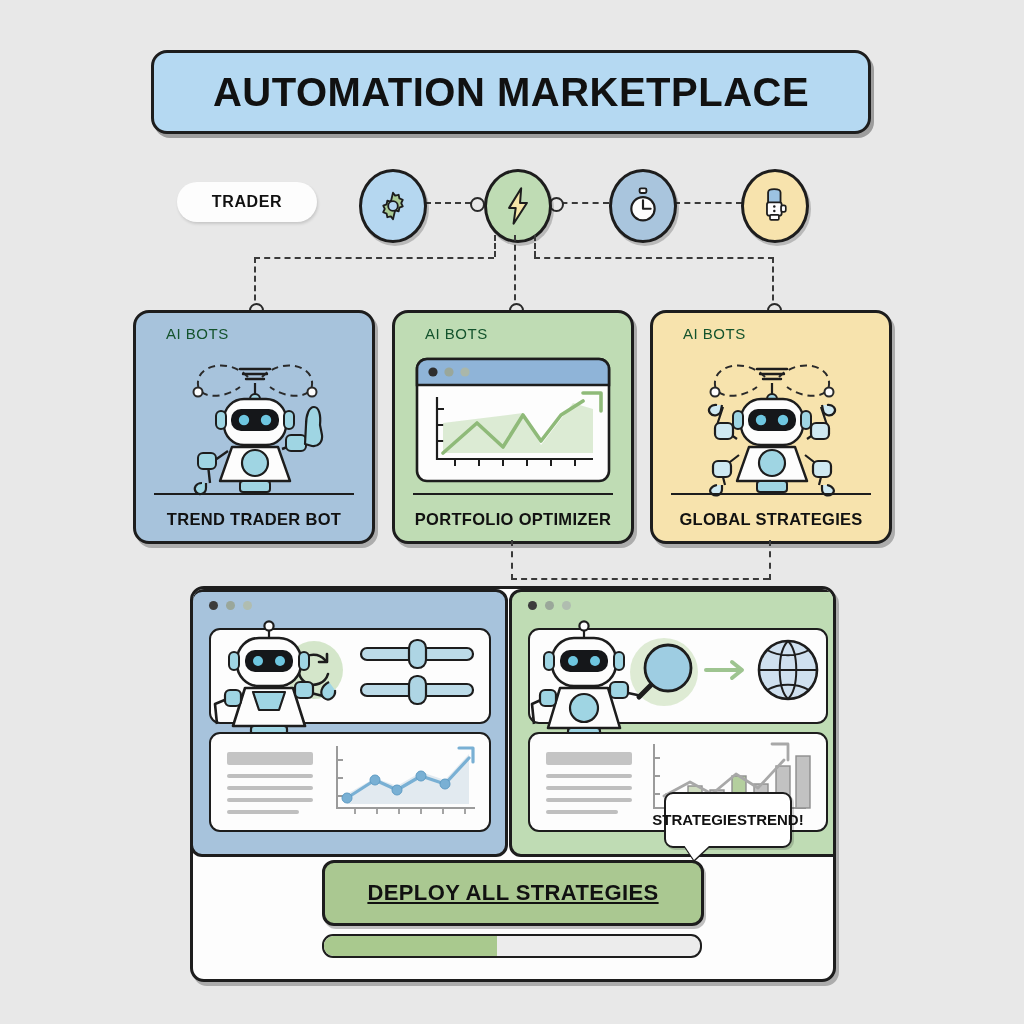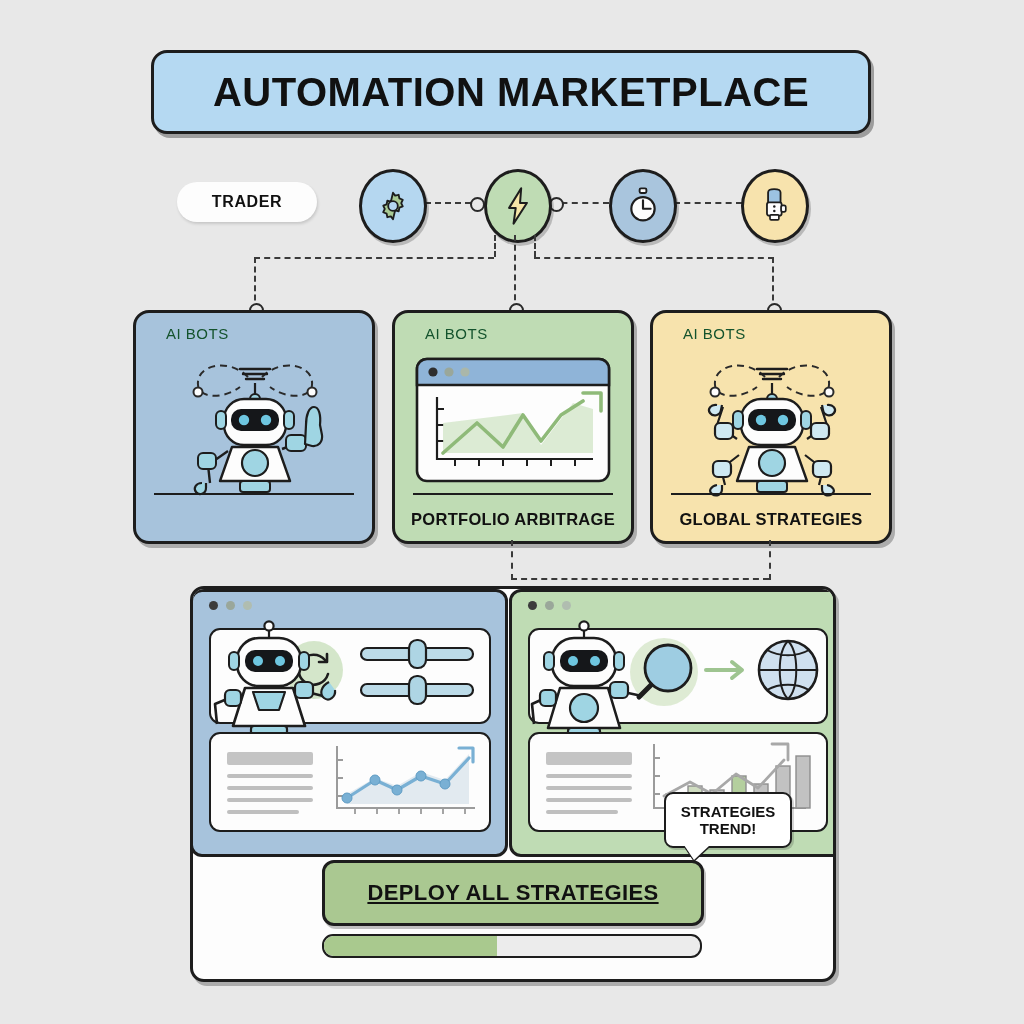--- a/index.html
+++ b/index.html
@@ -92,21 +92,21 @@
   .inner-card{
     position:absolute;background:#fdfdfd;border:2.5px solid #1d1d1d;border-radius:11px;
   }
 
   .tline{position:absolute;background:#bfbfbf;border-radius:2px;}
   .tline.head{background:#c4c4c4;height:13px;}
 
   .bubble{
     position:absolute;left:664px;top:792px;width:124px;height:52px;
     background:#fff;border:2.5px solid #1d1d1d;border-radius:9px;
-    display:flex;flex-direction:column;align-items:center;justify-content:center;
+    display:flex;flex-direction:row;align-items:center;justify-content:center;
     z-index:40;box-shadow:2px 2px 0 rgba(0,0,0,.16);
   }
   .bubble span{font-size:15px;font-weight:bold;color:#111;line-height:1.15;}
   .bubble:after{
     content:"";position:absolute;left:18px;bottom:-14px;
     width:0;height:0;border-left:10px solid transparent;border-right:16px solid transparent;
     border-top:15px solid #fff;filter:drop-shadow(0 2px 0 #1d1d1d);
   }
 
   .deploy-btn{
@@ -210,41 +210,42 @@
         <rect x="104" y="134" width="30" height="11" rx="3" fill="#9fd5e3" stroke="#1d1d1d" stroke-width="2"></rect>
         <path d="M92 104l-20 14 2 18" fill="none" stroke="#1d1d1d" stroke-width="2.4" stroke-linejoin="round"></path>
         <rect x="62" y="106" width="18" height="16" rx="5" fill="#9fd5e3" stroke="#1d1d1d" stroke-width="2"></rect>
         <path d="M66 136c-6 0-9 5-6 9 3 4 10 2 10-4v-5" fill="#9fd5e3" stroke="#1d1d1d" stroke-width="2.2"></path>
         <path d="M146 102l22-8 10-16" fill="none" stroke="#1d1d1d" stroke-width="2.4" stroke-linejoin="round"></path>
         <rect x="150" y="88" width="20" height="16" rx="5" fill="#9fd5e3" stroke="#1d1d1d" stroke-width="2"></rect>
         <path d="M170 78c0-10 3-18 8-18s7 8 6 18l2 10c1 7-4 12-10 11l-7-2z" fill="#9fd5e3" stroke="#1d1d1d" stroke-width="2.2" stroke-linejoin="round"></path>
       </svg>
     </div>
     <div class="card-divider"></div>
+    <div class="card-label">TREND TRADER BOT</div>
   </div>
 
   <div class="card" id="card-1">
     <div class="card-tag">AI BOTS</div>
     <div class="card-art">
       <svg width="236" height="150" viewBox="0 0 236 150">
         <rect x="22" y="12" width="192" height="122" rx="10" fill="#fdfdfd" stroke="#1d1d1d" stroke-width="2.6"></rect>
         <path d="M22 22a10 10 0 0110-10h172a10 10 0 0110 10v16H22z" fill="#8fb4d8" stroke="#1d1d1d" stroke-width="2.6"></path>
         <circle cx="38" cy="25" r="4.6" fill="#2e2e2e"></circle>
           <circle cx="54" cy="25" r="4.6" fill="#9aa79a"></circle>
           <circle cx="70" cy="25" r="4.6" fill="#aab7aa"></circle>
         <path d="M42 50v62h156" fill="none" stroke="#1d1d1d" stroke-width="2.2"></path>
         <path d="M42 62h7M42 78h7M42 94h7" stroke="#1d1d1d" stroke-width="2"></path>
         <path d="M60 112v7M84 112v7M108 112v7M132 112v7M156 112v7M180 112v7" stroke="#1d1d1d" stroke-width="2"></path>
         <path d="M48 106L48 76 128 66 146 98 178 56 198 62 198 106z" fill="#d6e8cc" opacity=".85"></path>
         <path d="M48 106l34-30 26 24 20-32 18 26 20-26 22-14" fill="none" stroke="#8fba79" stroke-width="3.6" stroke-linejoin="round" stroke-linecap="round"></path>
         <path d="M188 46h18v18" fill="none" stroke="#8fba79" stroke-width="3.6" stroke-linecap="round" stroke-linejoin="round"></path>
       </svg>
     </div>
     <div class="card-divider"></div>
-    <div class="card-label">PORTFOLIO ARBITRAGE</div>
+    <div class="card-label">PORTFOLIO OPTIMIZER</div>
   </div>
 
   <div class="card" id="card-2">
     <div class="card-tag">AI BOTS</div>
     <div class="card-art">
       <svg width="236" height="150" viewBox="0 0 236 150">
         <g fill="none" stroke="#2a2a2a" stroke-width="2" stroke-dasharray="7 5">
           <path d="M112 30 C92 10, 60 18, 62 38 C63 52, 88 52, 104 40"></path>
           <path d="M126 30 C146 10, 178 18, 176 38 C175 52, 150 52, 134 40"></path>
         </g>

